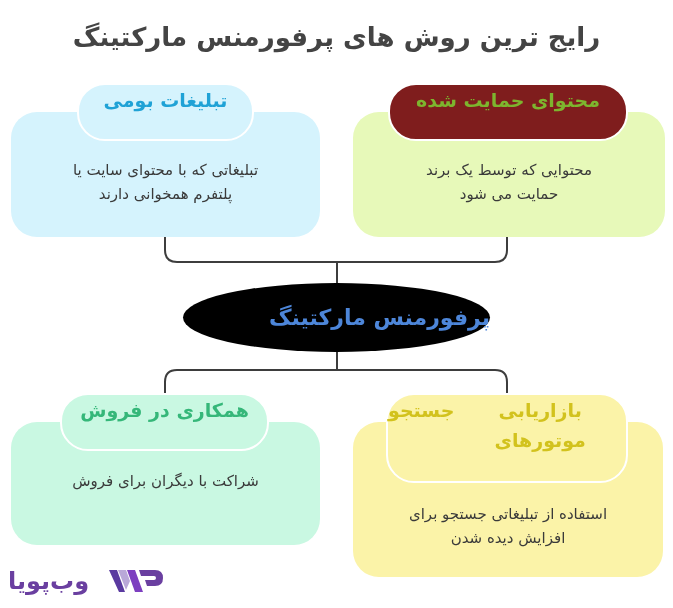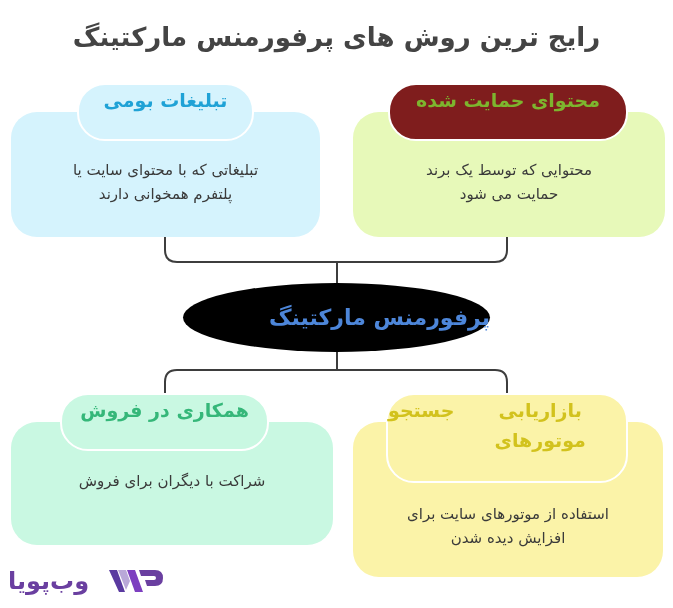--- a/index.html
+++ b/index.html
@@ -20,21 +20,21 @@
   }
   .pill {
     position: absolute; border-radius: 28px; border: 2px solid #ffffff;
     display: flex; align-items: flex-start; justify-content: center; text-align: center;
     font-weight: bold; font-size: 19px; direction: rtl; box-sizing: border-box; line-height: 30px;
   }
   .blue-card { background: #d5f3fd; }
   .blue-pill { background: #d5f3fd; color: #1fa2d6; }
   .green-card { background: #e7f9b9; }
   .green-pill { background: #7f1d1d; color: #7db52e; }
-  .mint-card { background: #c9f8e2; padding-left: 13px; }
+  .mint-card { background: #c9f8e2; }
   .mint-pill { background: #c9f8e2; color: #35b779; }
   .yellow-card { background: #fbf3a8; }
   .yellow-pill { background: #fbf3a8; color: #d2c21d; }
   .center-ellipse {
     position: absolute; left: 183px; top: 283px; width: 307px; height: 69px;
     background: #000000; border-radius: 50%;
     display: flex; align-items: center; justify-content: flex-start;
     font-size: 22px; font-weight: bold; color: #4d86d9; direction: rtl;
   }
   svg.connectors { position: absolute; left: 0; top: 0; }
@@ -81,21 +81,21 @@
   <div class="desc" style="top:47px;">
     <div>شراکت با دیگران برای فروش</div>
   </div>
 </div>
 <div class="pill mint-pill" style="left:60px; top:393px; width:209px; height:58px;">
   <span>همکاری در فروش</span>
 </div>
 
 <div class="card yellow-card" style="left:353px; top:422px; width:310px; height:155px;">
   <div class="desc" style="top:80px;">
-    <div>استفاده از موتورهای سایت برای</div>
+    <div>استفاده از تبلیغاتی جستجو برای</div>
     <div>افزایش دیده شدن</div>
   </div>
 </div>
 <div class="pill yellow-pill" style="left:386px; top:393px; width:242px; height:90px; flex-direction:row;">
   <span>بازاریابی موتورهای</span>
   <span>جستجو</span>
 </div>
 
 <div class="logo">
   <span class="logo-text">وب‌پویا</span>

